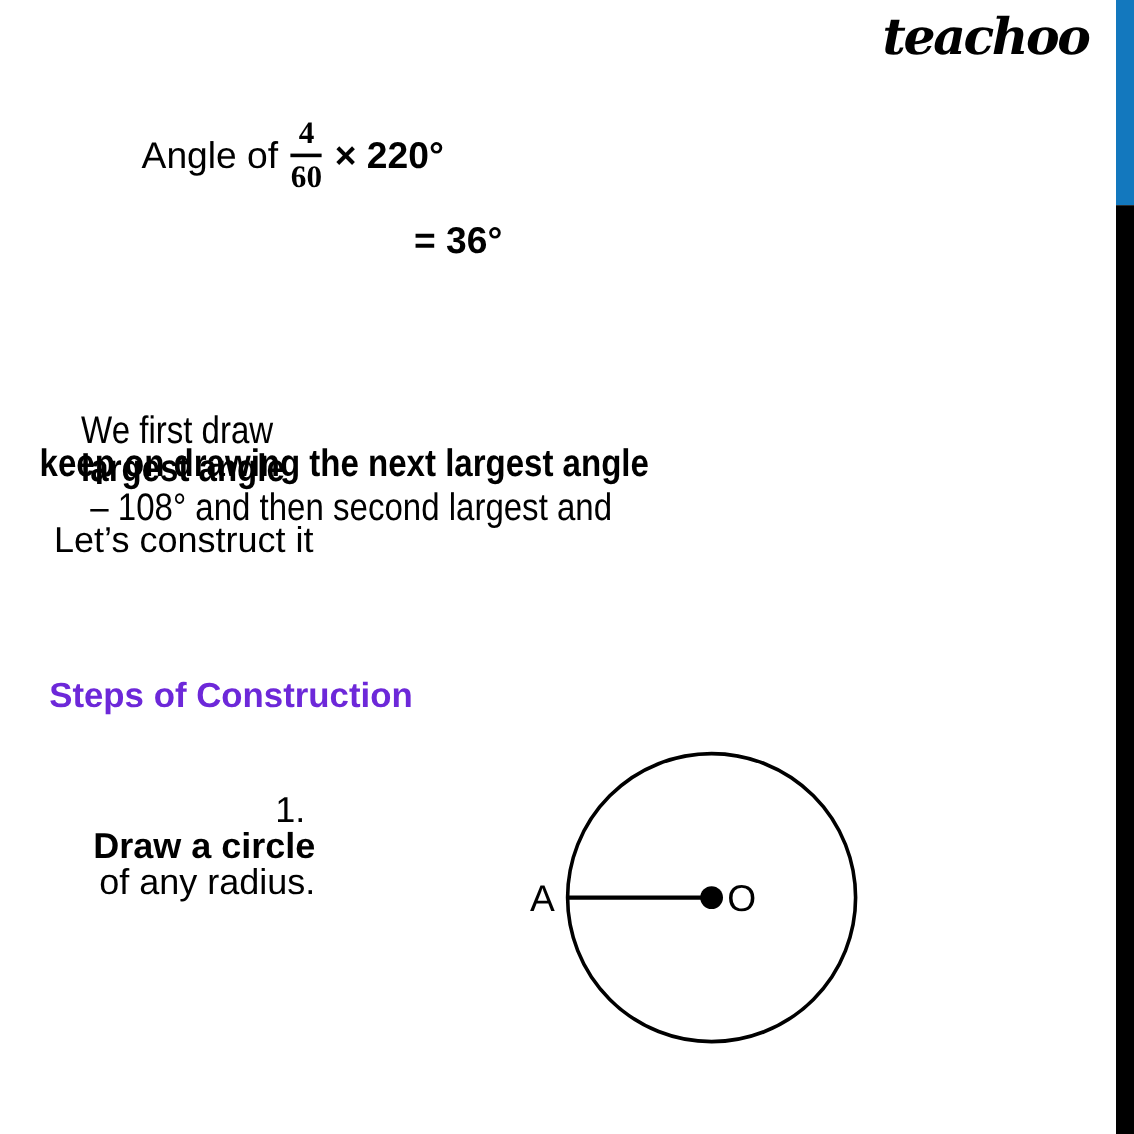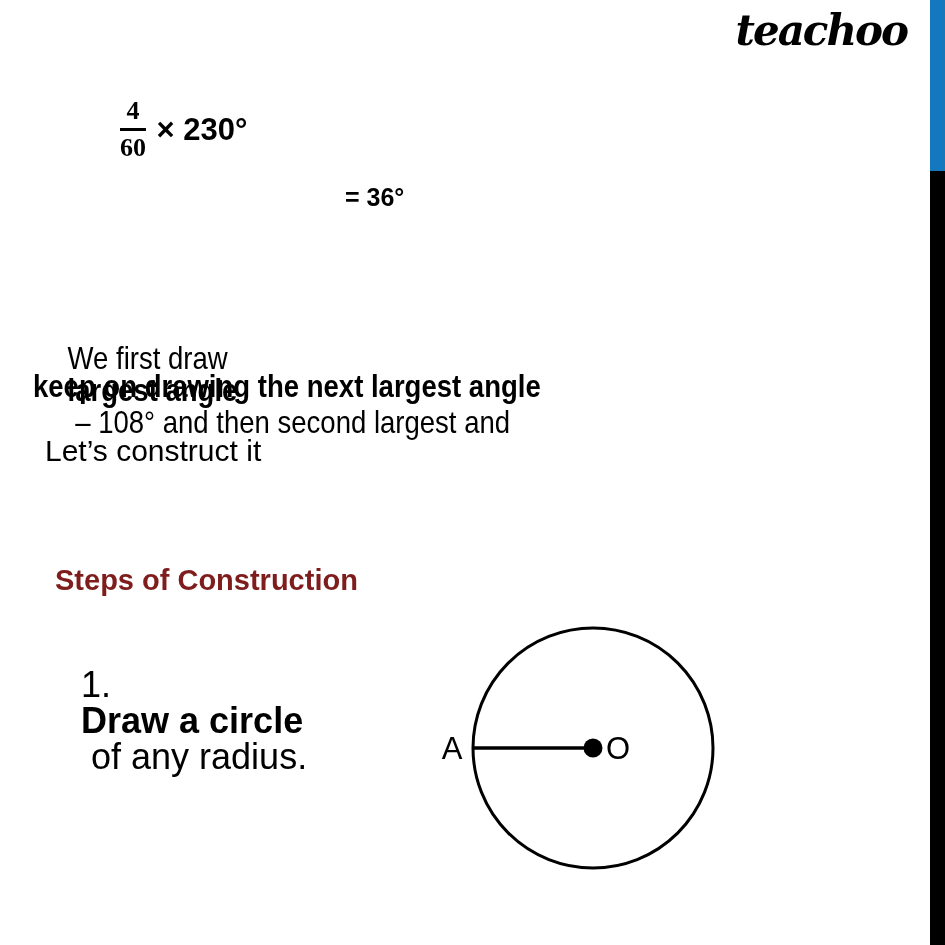--- a/index.html
+++ b/index.html
@@ -72,21 +72,21 @@
   }
   .fbar {
     width: 100%;
     height: 3px;
     background: #000000;
     margin: 4px 0;
   }
   .formula-result {
     position: absolute;
     left: 345px; top: 185px;
-    font-size: 25px;
+    font-size: 31px;
     font-weight: bold;
     line-height: 1;
   }
 
   
   .para-line {
     position: absolute;
     font-size: 32px;
     line-height: 1;
     white-space: pre;
@@ -95,32 +95,33 @@
     transform: scaleX(0.86);
     transform-origin: 0 50%;
   }
   .pl1 { left: 37px; top: 310px; }
   .pl2 { left: 33px; top: 370px; font-weight: bold; }
   .pl3 { left: 45px; top: 436px; font-size: 30px; }
 
   
   .steps-heading {
     position: absolute;
-    left: 55px; top: 566px;
+    left: 41px; top: 566px;
     font-size: 29px;
     font-weight: bold;
-    color: #7f1d1d;
+    color: #6d28d9;
     line-height: 1;
   }
   .step1 {
     position: absolute;
     left: 41px; top: 631px;
-    font-size: 36px;
+    font-size: 30px;
     line-height: 1;
     white-space: pre;
+    text-align: right;
   }
   .step1-sub {
     position: absolute;
     left: 111px; top: 697px;
     font-size: 30px;
     line-height: 1;
   }
 
   
   .diagram {
@@ -148,26 +149,27 @@
 <body>
 
 <div class="page">
 
   <div class="bar-blue"></div>
   <div class="bar-black"></div>
 
   <div class="logo">teachoo</div>
 
   <div class="formula-row">
+    <span class="t">Angle of </span>
     <span class="frac">
       <span class="num">4</span>
       <span class="fbar"></span>
       <span class="den">60</span>
     </span>
-    <span class="t b"> × 230°</span>
+    <span class="t b"> × 220°</span>
   </div>
 
   <div class="formula-result">= 36°</div>
 
   <div class="para-line cond pl1">
     <span class="t">We first draw </span>
     <span class="t b">largest angle</span>
     <span class="t"> – 108° and then second largest and</span>
   </div>
 

